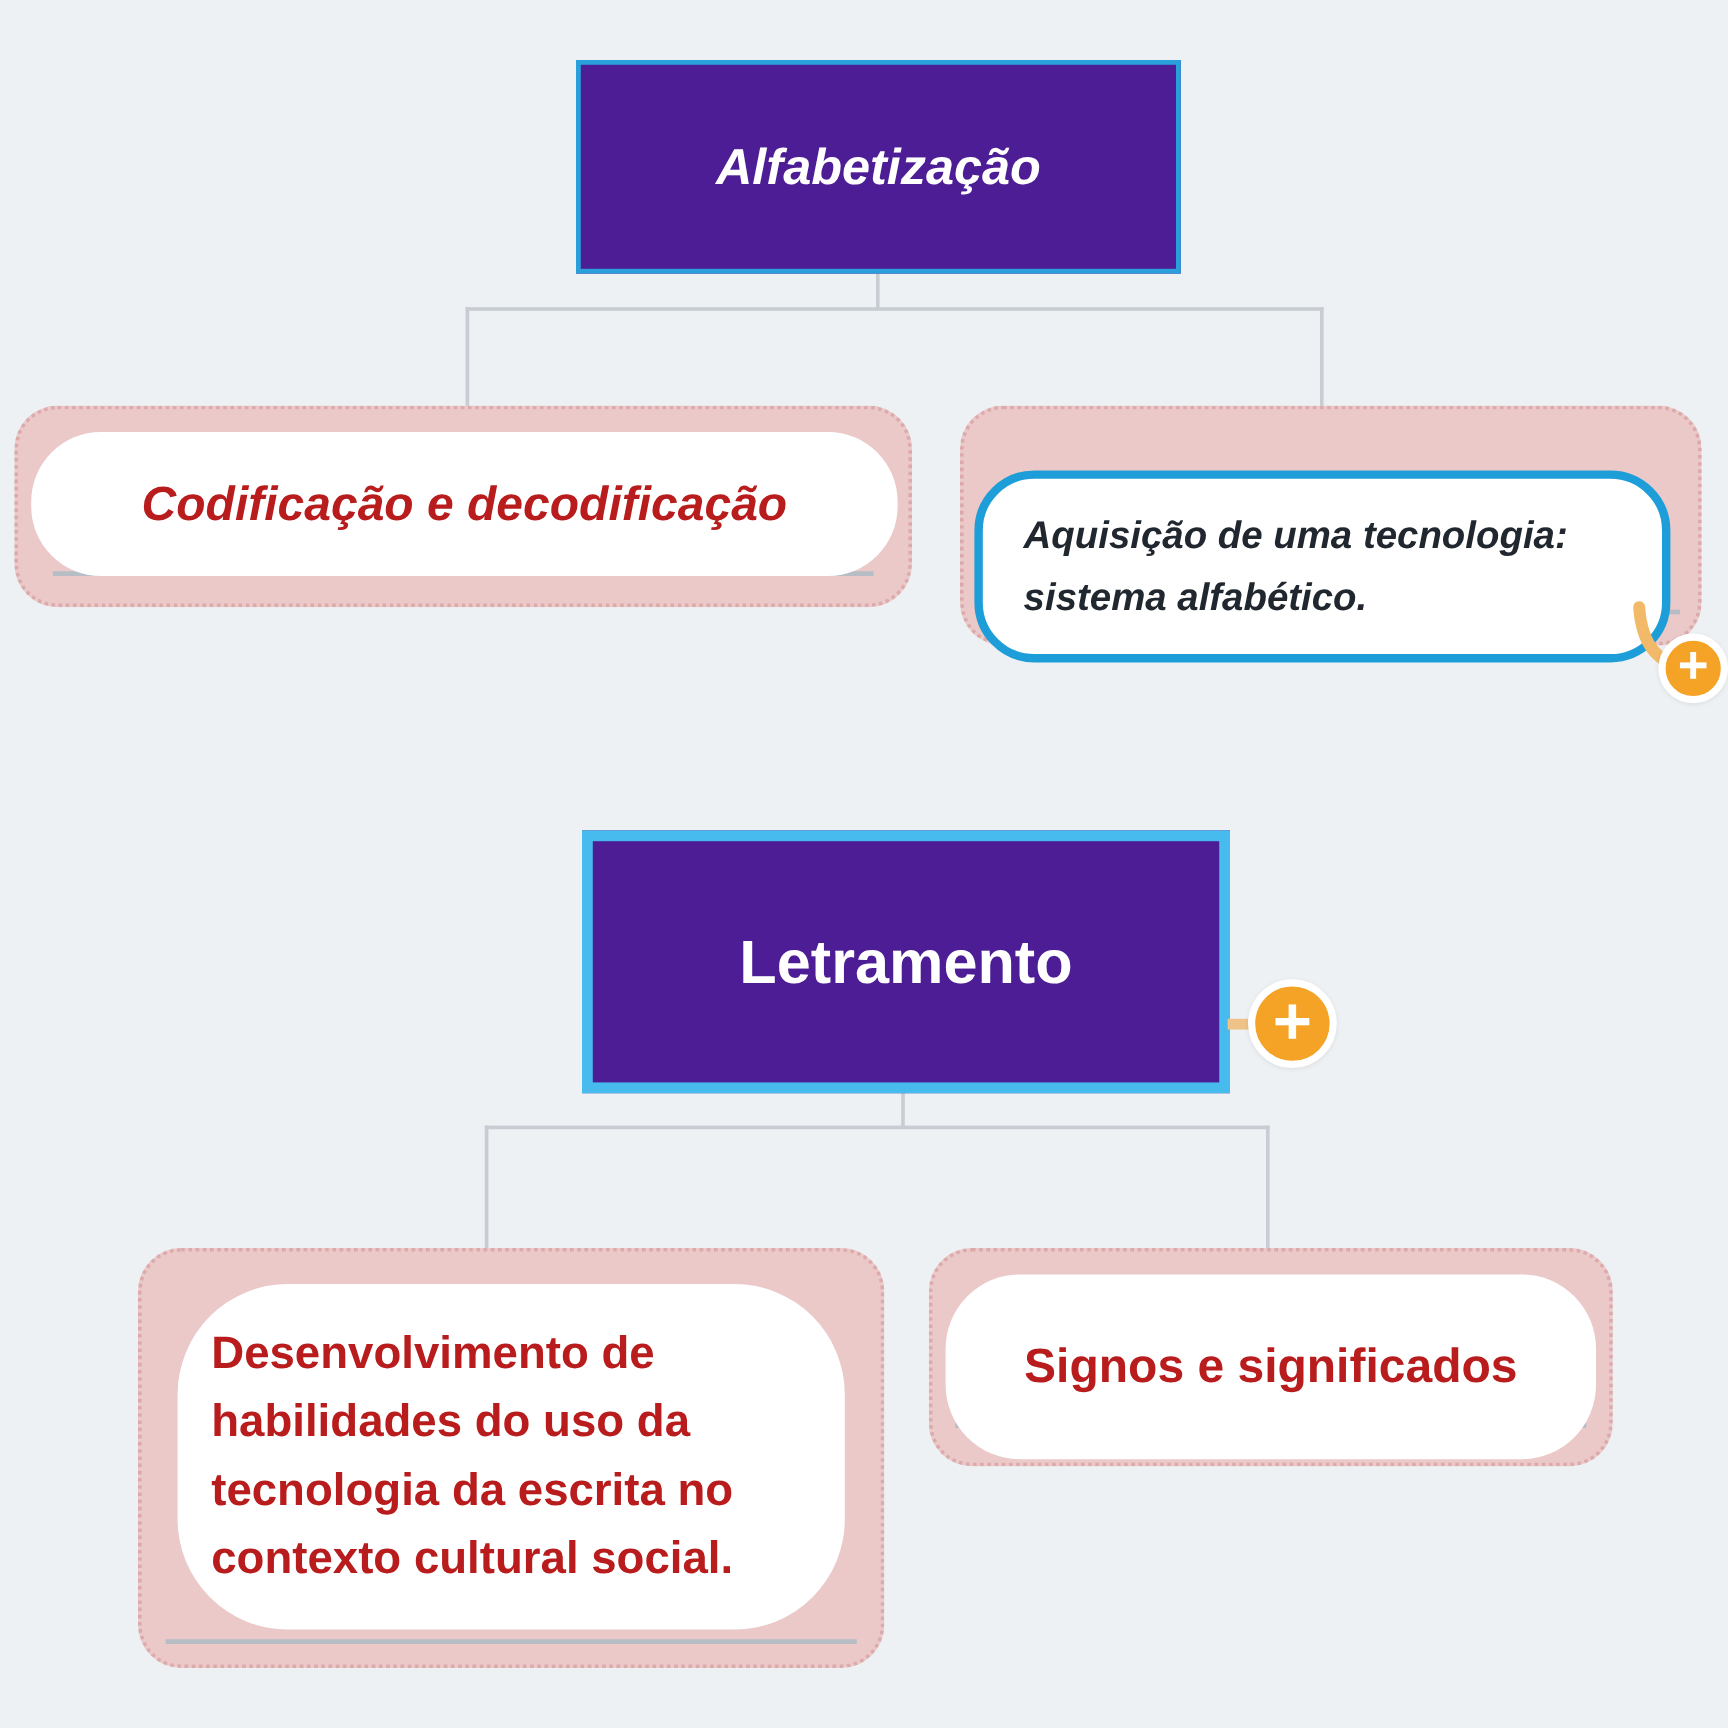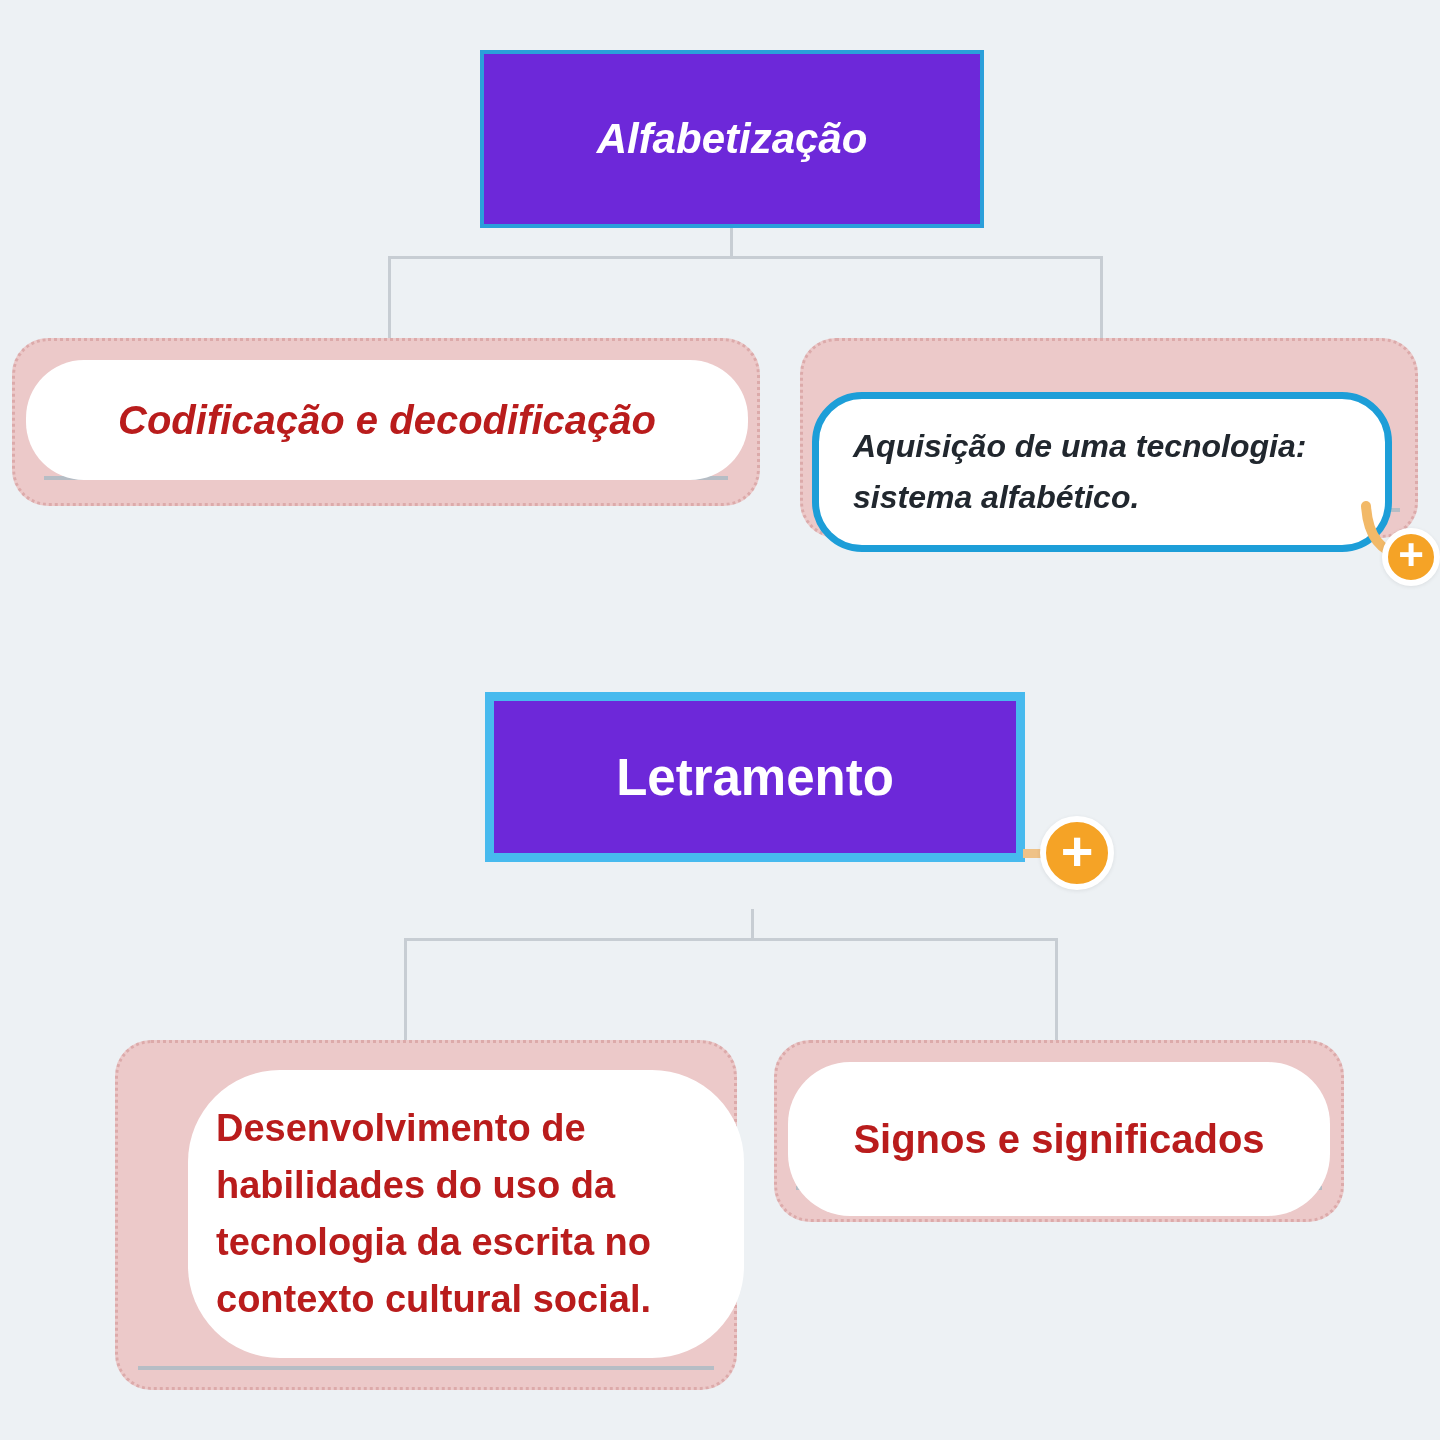--- a/index.html
+++ b/index.html
@@ -17,34 +17,34 @@
   .conn {
     position: absolute;
     background: #c7cdd3;
     z-index: 1;
   }
 
   
   .topic {
     position: absolute;
     box-sizing: border-box;
-    background: #6d28d9;
+    background: #4c1d95;
     display: flex;
     align-items: center;
     justify-content: center;
     color: #ffffff;
     z-index: 3;
   }
   .topic.root1 {
     left: 480px; top: 50px; width: 504px; height: 178px;
     border: 4px solid #2b9fda;
     font-size: 42px; font-weight: 600; font-style: italic;
   }
   .topic.root2 {
-    left: 485px; top: 692px; width: 540px; height: 170px;
+    left: 485px; top: 692px; width: 540px; height: 219px;
     border: 9px solid #47baee;
     font-size: 51px; font-weight: 700;
   }
 
   
   .boundary {
     position: absolute;
     box-sizing: border-box;
     background: #ecc9c9;
     border: 3px dotted #dcaaaa;
@@ -88,21 +88,20 @@
     margin-top: 36px;
   }
 
   .child.desenvolvimento {
     left: 148px; top: 1070px; width: 556px; height: 288px;
     border-radius: 92px;
     padding: 0 26px 0 28px;
     font-size: 38px; font-weight: 700;
     line-height: 1.5;
     text-align: left;
-    margin-left: 40px;
   }
 
   .child.signos {
     left: 788px; top: 1062px; width: 542px; height: 154px;
     border-radius: 62px;
     justify-content: center;
     font-size: 40px; font-weight: 700;
   }
 
   

